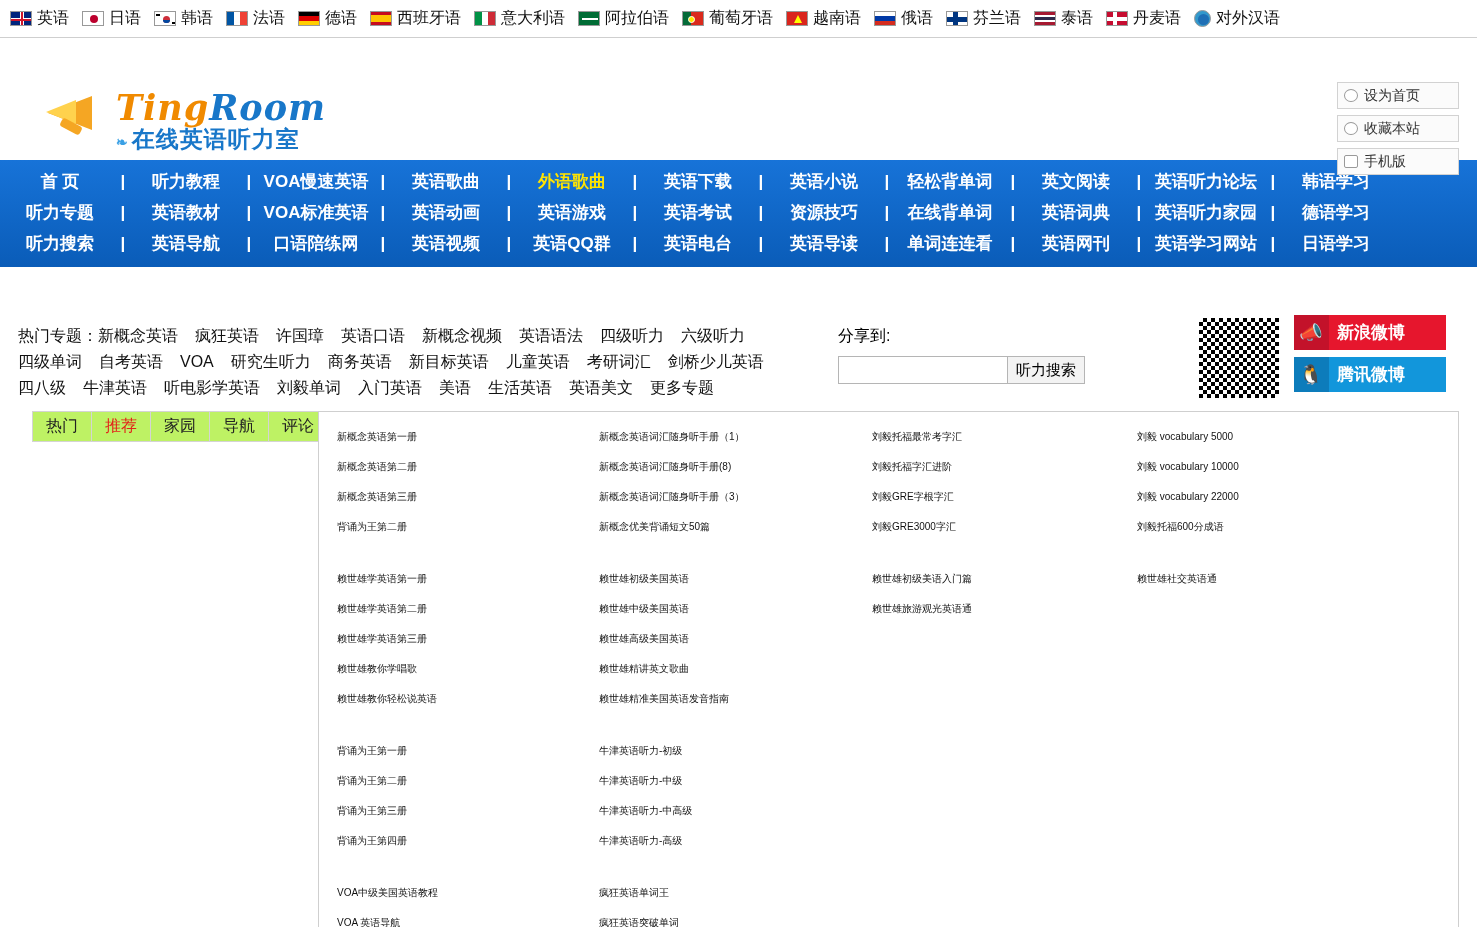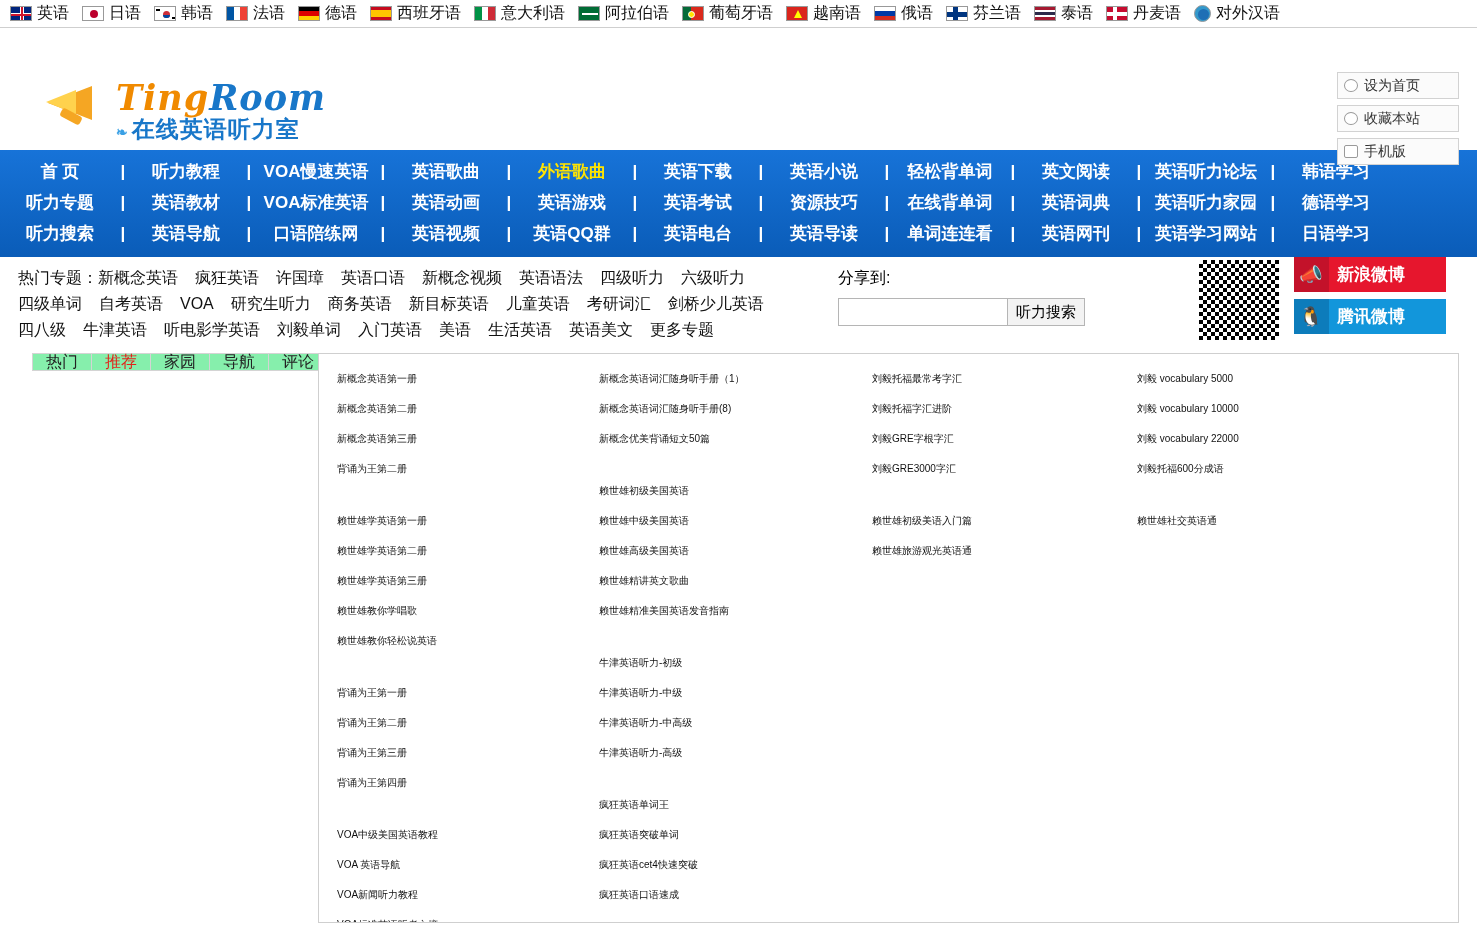--- a/index.html
+++ b/index.html
@@ -9,21 +9,21 @@
     background: #ffffff;
     font-family: "Liberation Sans", sans-serif;
     font-size: 14px;
     color: #000;
     overflow: hidden;
   }
   a { text-decoration: none; color: inherit; }
 
   
   .langbar {
-    height: 28px;
+    height: 38px;
     border-bottom: 1px solid #cfcfcf;
     display: flex;
     align-items: center;
     padding: 0 6px;
     gap: 0px;
     white-space: nowrap;
     overflow: hidden;
   }
   .lang-item {
     display: flex;
@@ -165,20 +165,21 @@
   }
   .navcell.wide { width: 120px; justify-content: center; }
   .sep { color: #bcd8f5; width: 14px; text-align: center; font-weight: normal; }
   .nav .hl { color: #ffe400; }
 
   
   .hotwrap {
     position: relative;
     padding: 8px 0 6px 18px;
     height: 96px;
+    margin-top: 48px;
   }
   .hotline {
     font-size: 16px;
     line-height: 26px;
     color: #111;
     white-space: nowrap;
   }
   .hotline .lead { }
   .hotline a { margin-right: 17px; }
 
@@ -247,22 +248,22 @@
     height: 580px;
   }
   .tabs {
     position: absolute;
     left: 32px; top: 0;
     display: flex;
   }
   .tab {
     border: 1px solid #d4d4d4;
     border-right: none;
-    background: #86efac;
-    height: 18px;
+    background: #bef264;
+    height: 31px;
     padding: 0 13px;
     display: flex;
     align-items: center;
     font-size: 16px;
     color: #222;
   }
   .tab:last-child { border-right: 7px solid #c2410c; }
   .tab.active { color: #e2231a; font-weight: normal; }
 
   .panel {
@@ -640,20 +641,21 @@
         <div class="spacer"></div>
         <a class="link">VOA中级美国英语教程</a>
         <a class="link">VOA 英语导航</a>
         <a class="link">VOA新闻听力教程</a>
         <a class="link">VOA标准英语听者文摘</a>
       </div>
 
       <div class="cell">
         <a class="link">新概念英语词汇随身听手册（1）</a>
         <a class="link">新概念英语词汇随身听手册(8)</a>
+        <a class="link">新概念英语词汇随身听手册（3）</a>
         <a class="link">新概念优美背诵短文50篇</a>
         <div class="spacer"></div>
         <a class="link">赖世雄初级美国英语</a>
         <a class="link">赖世雄中级美国英语</a>
         <a class="link">赖世雄高级美国英语</a>
         <a class="link">赖世雄精讲英文歌曲</a>
         <a class="link">赖世雄精准美国英语发音指南</a>
         <div class="spacer"></div>
         <a class="link">牛津英语听力-初级</a>
         <a class="link">牛津英语听力-中级</a>

